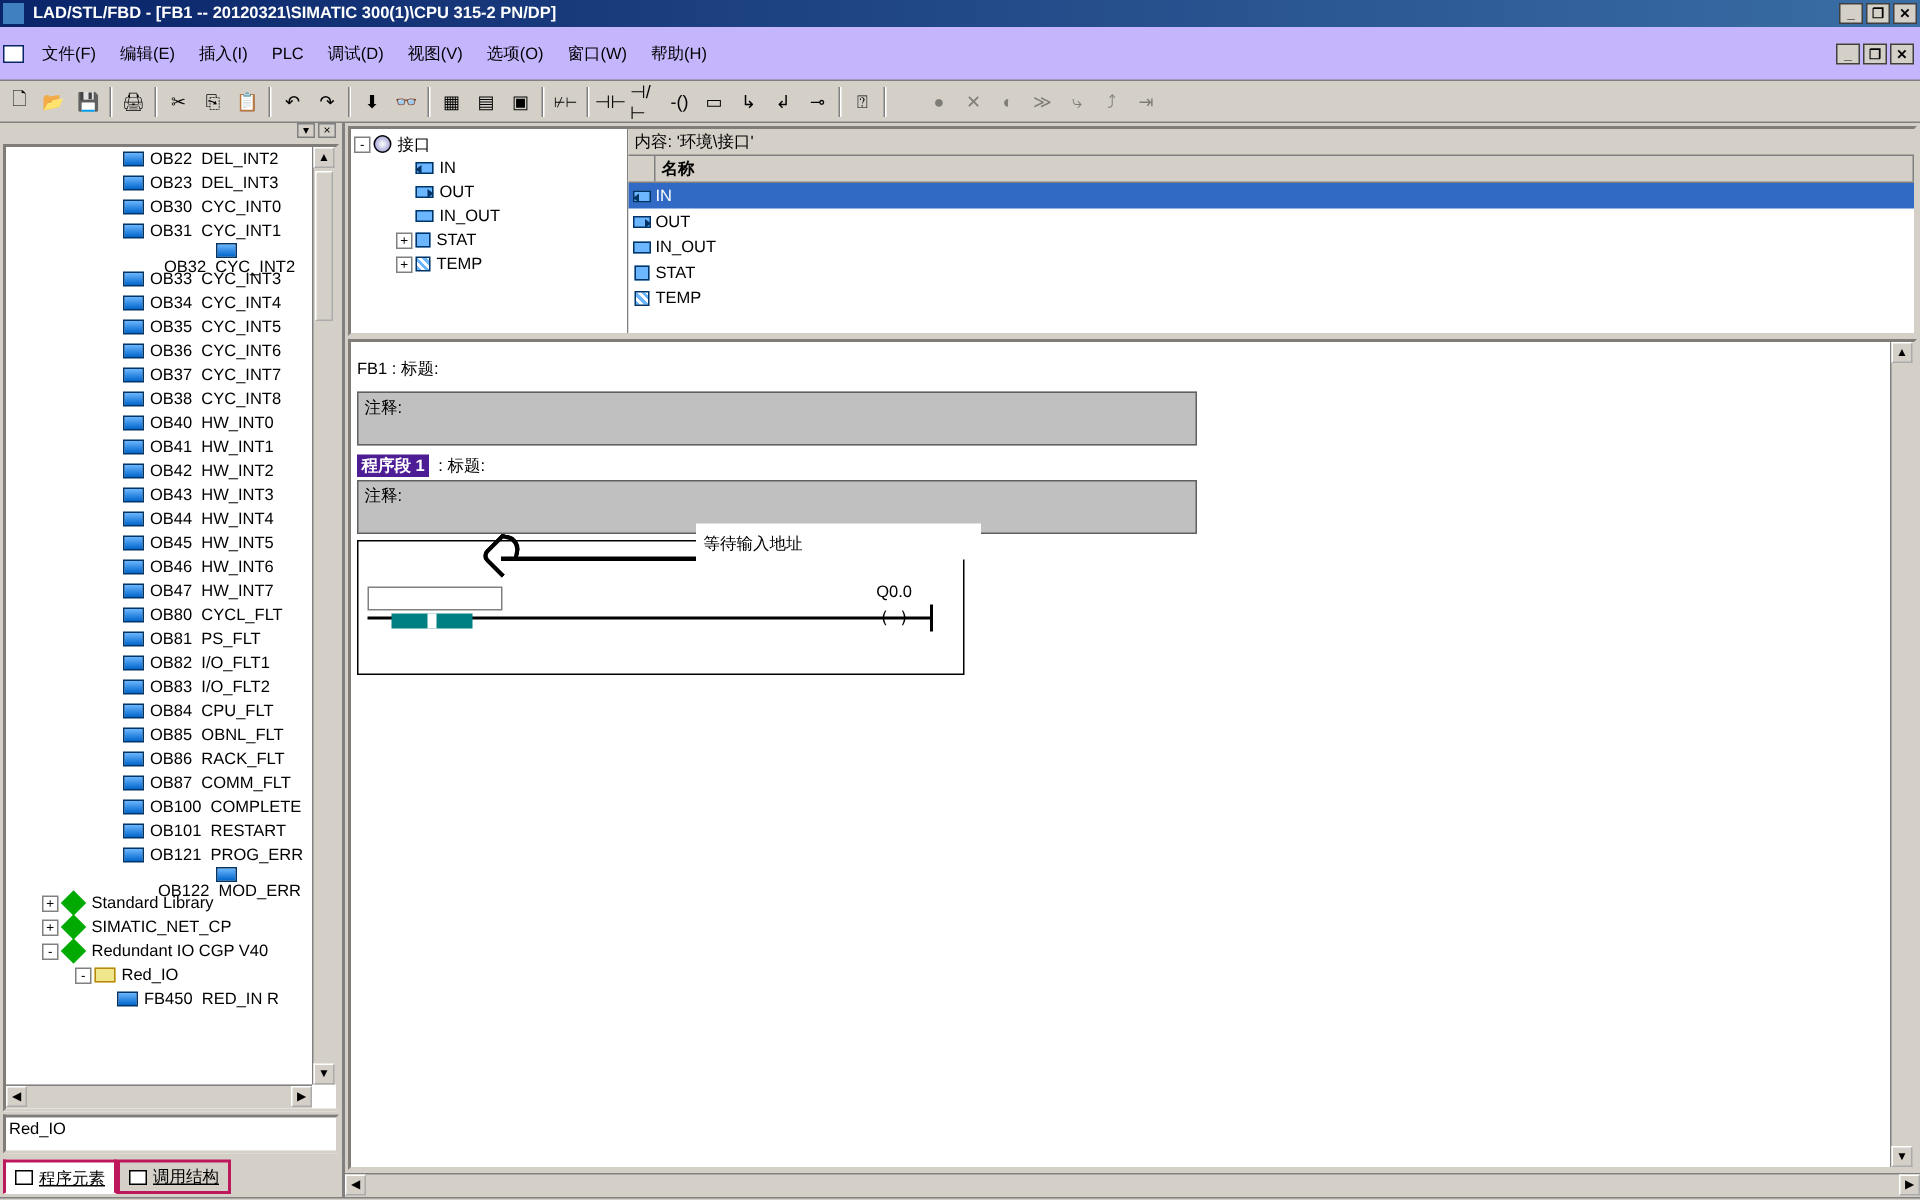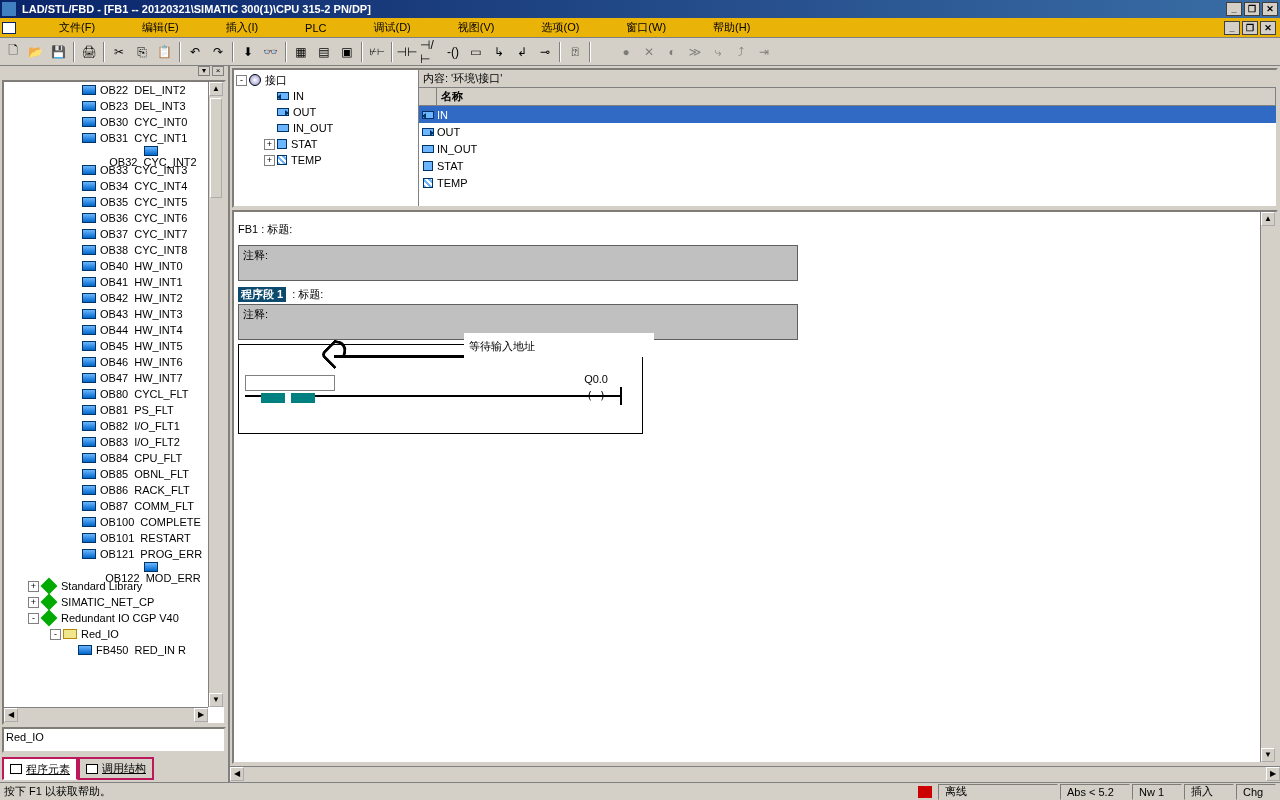--- a/index.html
+++ b/index.html
@@ -1,21 +1,21 @@
 <!DOCTYPE html>
 <html><head>
 <meta charset="utf-8">
 <style>
 * { margin: 0; padding: 0; box-sizing: border-box; font-family: "Microsoft YaHei", Tahoma, sans-serif; font-size: 11px; }
 body { background: #d4d0c8; overflow: hidden; width: 1280px; height: 800px; }
 .title-bar { background: linear-gradient(to right, #0a246a, #3a6ea5); color: white; height: 18px; display: flex; align-items: center; padding: 0 2px; font-weight: bold; }
 .title-bar .title-text { flex: 1; padding-left: 2px; }
 .win-btns { display: flex; gap: 2px; }
 .win-btn { width: 16px; height: 14px; background: #d4d0c8; border: 1px solid #404040; font-size: 9px; display: flex; align-items: center; justify-content: center; cursor: pointer; color: black; font-weight: bold; }
-.menu-bar { background: #eab308; height: 20px; display: flex; align-items: center; padding: 0 2px; border-bottom: 1px solid #808080; gap: 31px; }
+.menu-bar { background: #c4b5fd; height: 36px; display: flex; align-items: center; padding: 0 2px; border-bottom: 1px solid #808080; }
 .menu-item { padding: 2px 8px; cursor: pointer; }
 .mdi-icon { width: 14px; height: 12px; background: #fff; border: 1px solid #0a246a; margin-right: 4px; }
 .mdi-btns { margin-left: auto; display: flex; gap: 2px; margin-right: 2px;}
 .toolbar { background: #d4d0c8; height: 28px; display: flex; align-items: center; padding: 2px; border-bottom: 1px solid #808080; gap: 1px; }
 .tb-btn { width: 22px; height: 22px; border: 1px solid transparent; display: flex; align-items: center; justify-content: center; cursor: pointer; font-size: 12px; }
 .tb-sep { width: 2px; height: 20px; border-left: 1px solid #808080; border-right: 1px solid #fff; margin: 0 2px; }
 .main-area { display: flex; height: calc(800px - 18px - 20px - 28px - 18px); }
 .left-panel { width: 230px; background: #d4d0c8; display: flex; flex-direction: column; border-right: 2px solid #808080; }
 .tree-container { flex: 1; background: white; border: 2px inset #d4d0c8; overflow: auto; margin: 2px; position: relative; }
 .tree-item { display: flex; align-items: center; height: 16px; white-space: nowrap; cursor: pointer; }
@@ -37,21 +37,21 @@
 .td-icon { width: 18px; display: flex; justify-content: center; }
 .port-icon { width: 12px; height: 8px; background: #6bb6ff; border: 1px solid #003366; position: relative; }
 .port-icon.out::after { content: ''; position: absolute; right: -4px; top: 1px; border: 3px solid transparent; border-left: 4px solid #003366; }
 .port-icon.in::before { content: ''; position: absolute; left: -4px; top: 1px; border: 3px solid transparent; border-right: 4px solid #003366; }
 .stat-icon { width: 10px; height: 10px; background: #6bb6ff; border: 1px solid #003366; }
 .temp-icon { width: 10px; height: 10px; background: repeating-linear-gradient(45deg,#6bb6ff,#6bb6ff 2px,#fff 2px,#fff 4px); border: 1px solid #003366; }
 .editor-area { flex: 1; background: white; border: 2px inset #d4d0c8; margin: 0 2px 2px 2px; overflow: auto; padding: 10px 0 0 0; position: relative; }
 .fb-title { padding: 0 0 8px 4px; }
 .comment-box { background: #c0c0c0; border: 1px solid #606060; width: 560px; height: 36px; padding: 2px 4px; margin: 0 0 4px 4px; }
 .network-header { padding: 2px 4px; display: flex; align-items: center; gap: 6px; }
-.network-label { background: #0c4a6e; color: white; padding: 0 3px; font-weight: bold; }
+.network-label { background: #4c1d95; color: white; padding: 0 3px; font-weight: bold; }
 .ladder-box { border: 1px solid #000; width: 405px; height: 90px; margin: 0 0 0 4px; background: white; position: relative; }
 .hint-text { position: absolute; left: 230px; top: -6px; font-size: 11px; }
 .hint-bg { position: absolute; left: 225px; top: -12px; width: 190px; height: 24px; background: white; border: none; }
 .arrow { position: absolute; left: 95px; top: 10px; width: 130px; height: 3px; background: black; }
 .arrow::before { content: ''; position: absolute; left: -10px; top: -11px; width: 18px; height: 18px; border-left: 3px solid black; border-bottom: 3px solid black; transform: rotate(45deg); border-radius: 0 0 0 6px; }
 .arrow-curve { position: absolute; left: 94px; top: -4px; width: 14px; height: 14px; border-top: 3px solid black; border-right: 3px solid black; border-radius: 0 10px 0 0; transform: rotate(12deg);}
 .input-field { position: absolute; left: 6px; top: 30px; width: 90px; height: 16px; border: 1px solid #808080; background: white; }
 .rung { position: absolute; left: 6px; top: 50px; right: 20px; height: 2px; background: #000; }
 .contact-block { position: absolute; left: 22px; top: 48px; width: 54px; height: 10px; background: #008080; }
 .contact-block .gap { position: absolute; left: 24px; width: 6px; height: 10px; background: white; }

